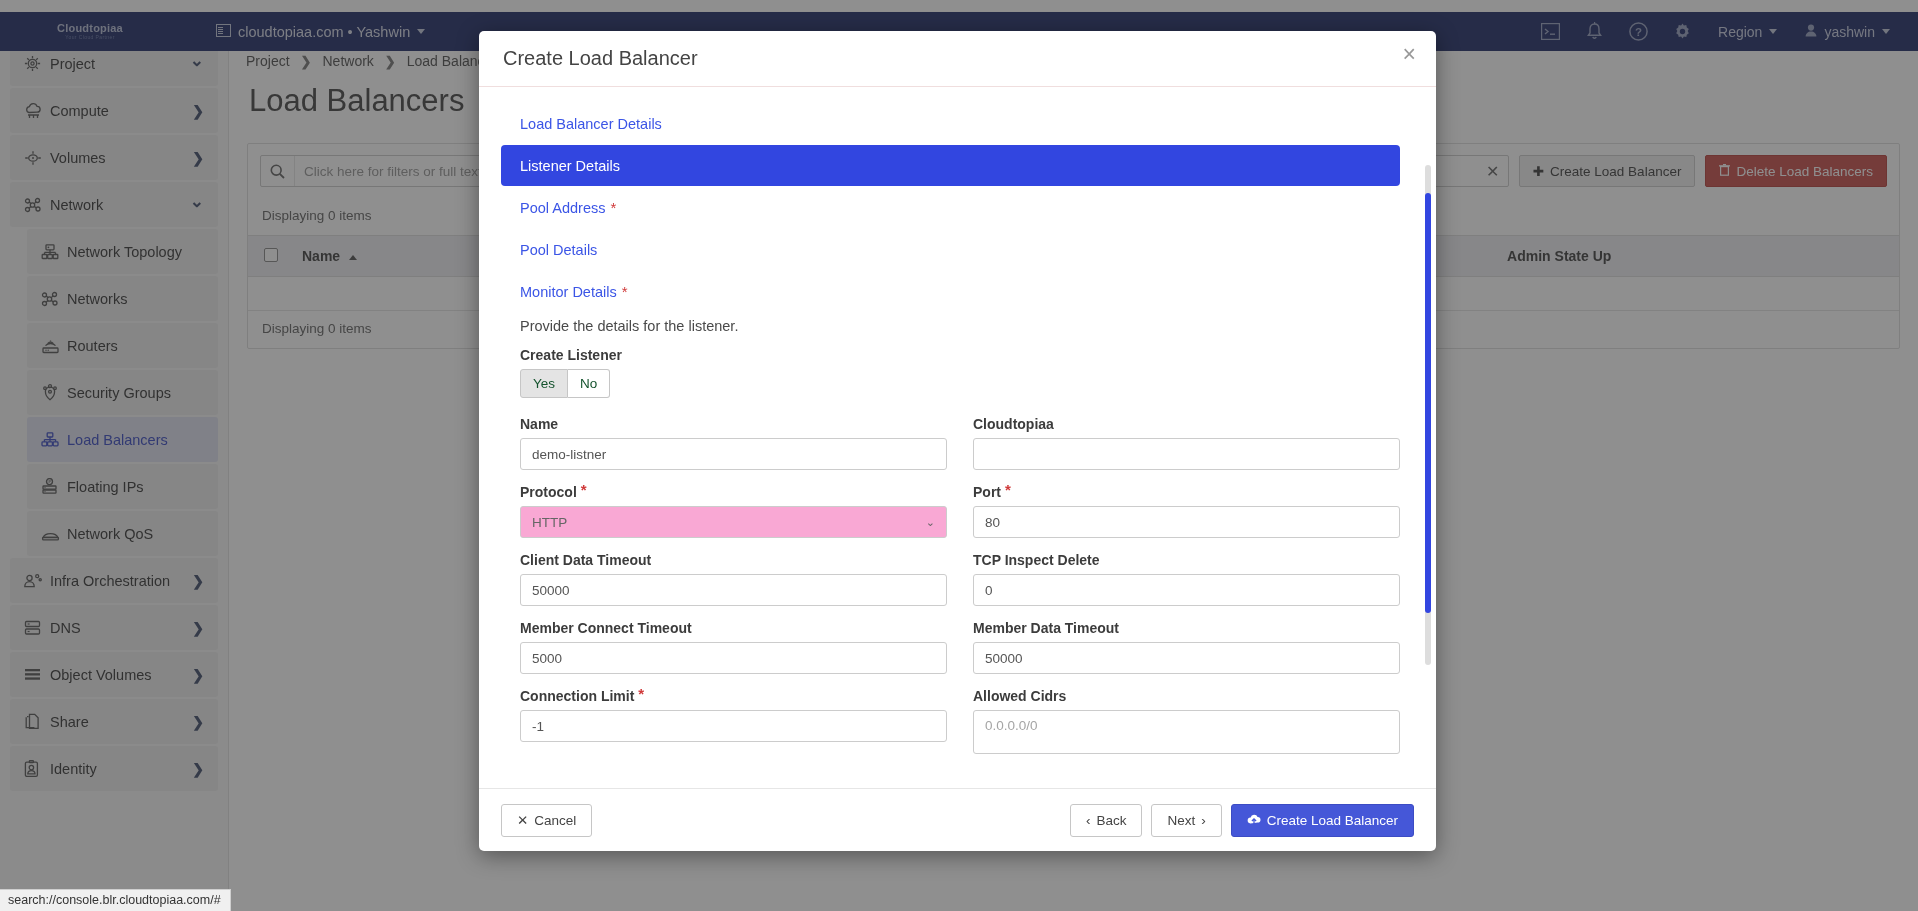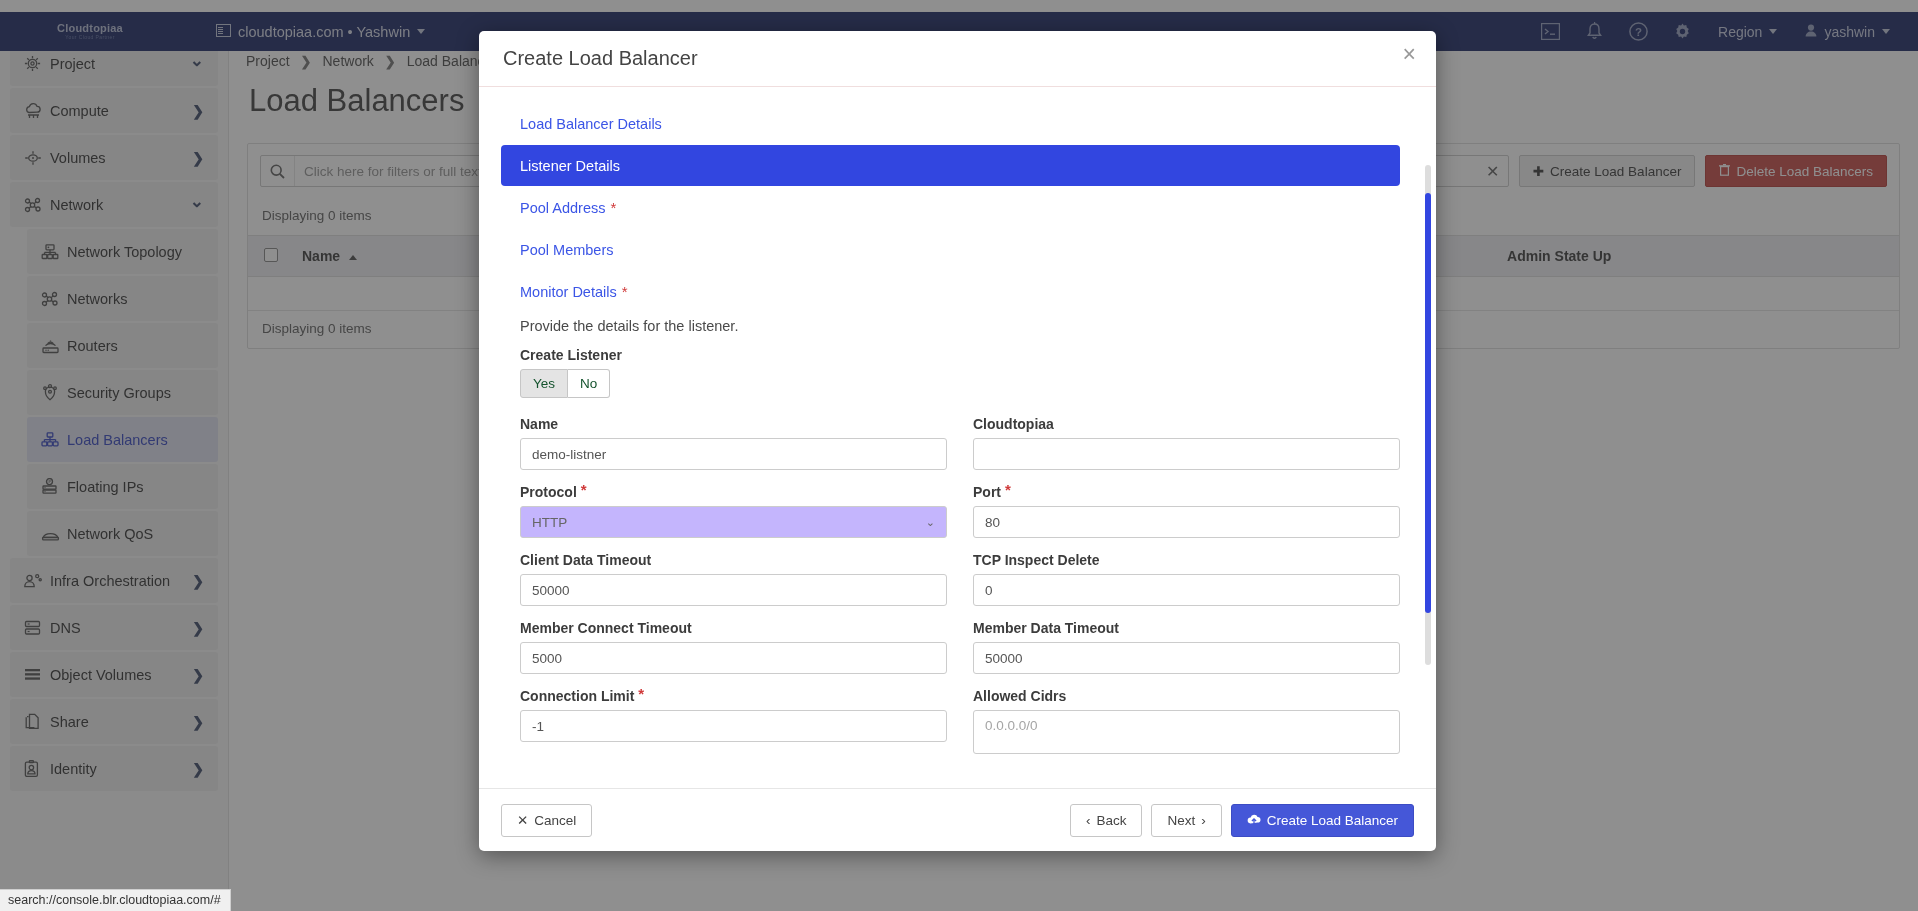--- a/index.html
+++ b/index.html
@@ -204,21 +204,21 @@
   .form-col { flex: 1; min-width: 0; }
   .f-input {
     width: 100%; height: 32px; border: 1px solid #ccc; border-radius: 3px;
     font-size: 13.5px; color: #555; padding: 0 11px; outline: none;
     font-family: "Liberation Sans", sans-serif; background: #fff;
   }
   .f-input::placeholder { color: #a5a5a5; }
   .f-select {
     width: 100%; height: 32px; border: 1px solid #ccc; border-radius: 3px;
     font-size: 13.5px; color: #666; padding: 0 11px; outline: none;
-    background: #c4b5fd; position: relative;
+    background: #f9a8d4; position: relative;
     display: flex; align-items: center; cursor: pointer;
   }
   .f-select .sel-caret {
     margin-left: auto; color: #666; font-size: 11px;
   }
   .f-textarea {
     width: 100%; height: 44px; border: 1px solid #ccc; border-radius: 3px;
     font-size: 13.5px; color: #555; padding: 7px 11px; outline: none;
     font-family: "Liberation Sans", sans-serif; resize: none; background: #fff;
   }
@@ -598,21 +598,21 @@
             <span>Load Balancer Details</span>
           </div>
           <div class="wiz-tab active">
             <span>Listener Details</span>
           </div>
           <div class="wiz-tab">
             <span>Pool Address</span>
             <span class="req-star">*</span>
           </div>
           <div class="wiz-tab">
-            <span>Pool Members</span>
+            <span>Pool Details</span>
           </div>
           <div class="wiz-tab">
             <span>Monitor Details</span>
             <span class="req-star">*</span>
           </div>
         </div>
 
       <div id="step-desc">Provide the details for the listener.</div>
 
       <div style="padding-left:19px;">

